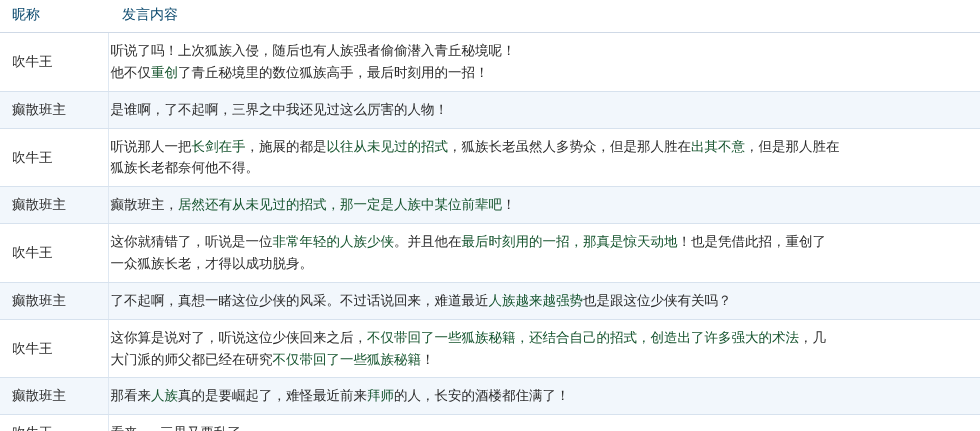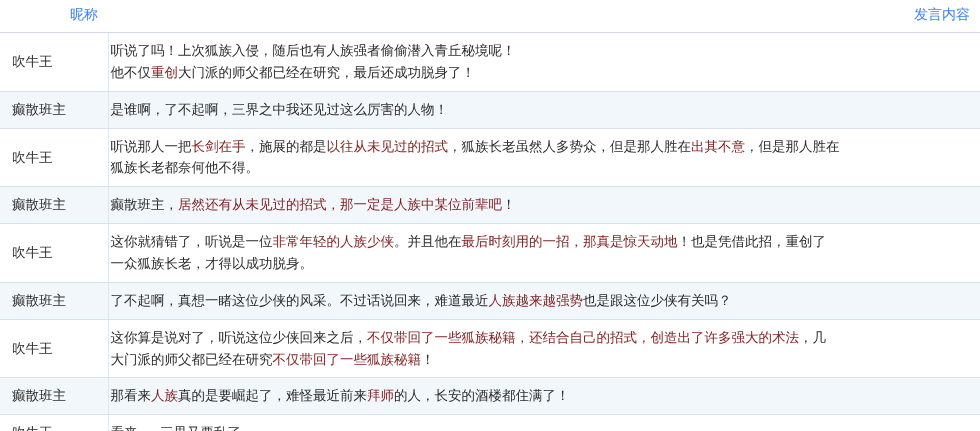--- a/index.html
+++ b/index.html
@@ -23,22 +23,22 @@
     border-collapse: collapse;
     table-layout: fixed;
   }
   table.chat-table col.c-nick { width: 108px; }
   table.chat-table col.c-content { width: 872px; }
 
   thead th {
     background: #ffffff;
     font-weight: normal;
     font-size: 14px;
-    color: #3b82f6;
-    text-align: right;
+    color: #0c4a6e;
+    text-align: left;
     padding: 6px 10px 8px 10px;
     border-bottom: 1px solid #cfd9e6;
     vertical-align: top;
   }
   thead th.nick-head { padding-left: 12px; }
   thead th.content-head { padding-left: 14px; }
 
   tbody td {
     border-top: 1px solid #d7e2ee;
     border-bottom: 1px solid #d7e2ee;
@@ -55,21 +55,21 @@
     color: #2b2b2b;
     white-space: nowrap;
     border-right: 1px solid #dfe8f2;
   }
   td.content {
     padding-left: 2px;
     padding-right: 12px;
     color: #2b2b2b;
   }
   td.content .line { display: block; }
-  .hl { color: #7f1d1d; }
+  .hl { color: #14532d; }
 </style>
 </head>
 <body>
 
 <div id="page">
   <table class="chat-table">
     <colgroup>
       <col class="c-nick">
       <col class="c-content">
     </colgroup>
@@ -77,21 +77,21 @@
       <tr>
         <th class="nick-head">昵称</th>
         <th class="content-head">发言内容</th>
       </tr>
     </thead>
     <tbody id="chat-body">
         <tr class="row-a">
           <td class="nick">吹牛王</td>
           <td class="content">
             <span class="line"><span>听说了吗！上次狐族入侵，随后也有人族强者偷偷潜入青丘秘境呢！</span></span>
-            <span class="line"><span>他不仅</span><span class="hl">重创</span><span>大门派的师父都已经在研究，最后还成功脱身了！</span></span>
+            <span class="line"><span>他不仅</span><span class="hl">重创</span><span>了青丘秘境里的数位狐族高手，最后时刻用的一招！</span></span>
           </td>
         </tr>
         <tr class="row-b">
           <td class="nick">癫散班主</td>
           <td class="content">
             <span class="line"><span>是谁啊，了不起啊，三界之中我还见过这么厉害的人物！</span></span>
           </td>
         </tr>
         <tr class="row-a">
           <td class="nick">吹牛王</td>

